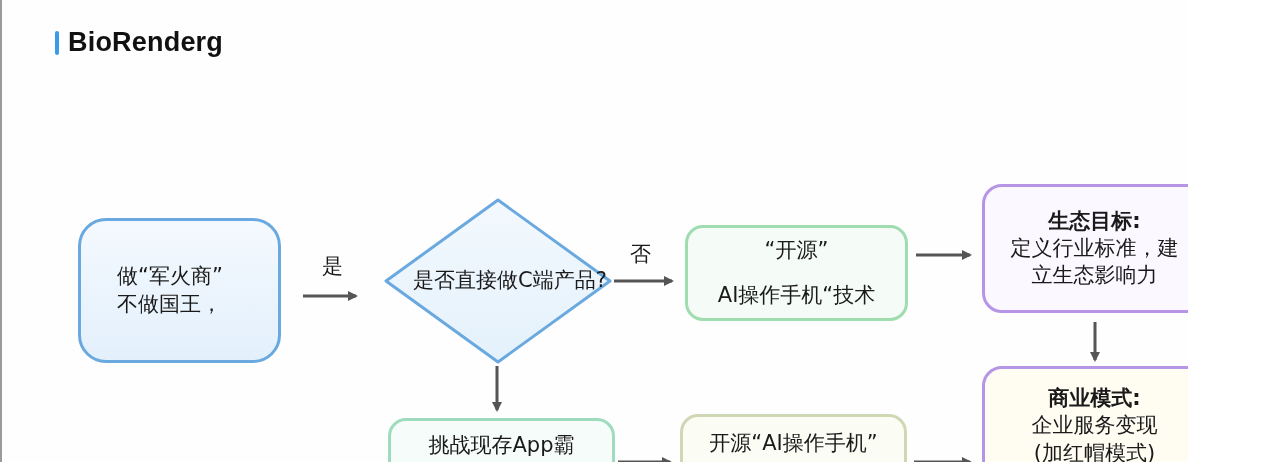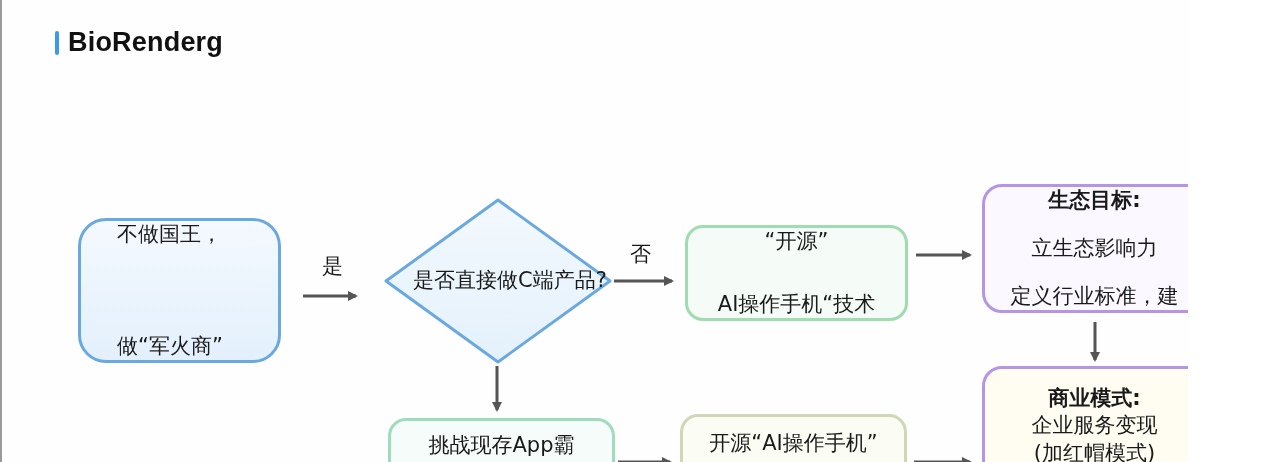--- a/index.html
+++ b/index.html
@@ -11,21 +11,21 @@
   }
   .stage { position: relative; width: 1188px; height: 462px; overflow: hidden; background: #fefefe; }
   .left-edge { position: absolute; left: 0; top: 0; width: 2px; height: 462px; background: #9a9a9a; }
 
   .brand { position: absolute; left: 55px; top: 27px; display: flex; align-items: center; }
   .brand-bar { width: 4px; height: 24px; border-radius: 2px; background: var(--brand, #3a9be8); margin-right: 9px; }
   .brand-text { font-family: "Liberation Sans", sans-serif; font-weight: 700; font-size: 27px; letter-spacing: 0.2px; color: #111; }
 
   .node {
     position: absolute; display: flex; flex-direction: column;
-    align-items: center; justify-content: space-between; text-align: center;
+    align-items: center; justify-content: center; text-align: center;
     border-radius: 22px; border: 3px solid; line-height: 1.3;
   }
   .node .title { font-weight: 700; font-size: 21px; }
   .node .line { font-size: 21px; }
 
   .n-start { left: 78px; top: 218px; width: 203px; height: 145px;
     border-color: #6aa9df; background: linear-gradient(180deg, #f4f9fe 0%, #e3f0fc 100%);
     align-items: flex-start; padding-left: 36px; text-align: left; border-radius: 28px; }
   .n-open-tech { left: 685px; top: 225px; width: 223px; height: 96px;
     border-color: #9fdcb0; background: #f5fbf7; border-radius: 18px; gap: 18px; }
@@ -66,22 +66,22 @@
     <line x1="303" y1="296" x2="356" y2="296" stroke="#555555" stroke-width="3" marker-end="url(#ah)"></line>
     <line x1="614" y1="281" x2="672" y2="281" stroke="#555555" stroke-width="3" marker-end="url(#ah)"></line>
     <line x1="916" y1="255" x2="970" y2="255" stroke="#555555" stroke-width="3" marker-end="url(#ah)"></line>
     <line x1="1095" y1="322" x2="1095" y2="360" stroke="#555555" stroke-width="3" marker-end="url(#ah)"></line>
     <line x1="497" y1="366" x2="497" y2="410" stroke="#555555" stroke-width="3" marker-end="url(#ah)"></line>
     <line x1="618" y1="462" x2="670" y2="462" stroke="#555555" stroke-width="3" marker-end="url(#ah)"></line>
     <line x1="914" y1="462" x2="970" y2="462" stroke="#555555" stroke-width="3" marker-end="url(#ah)"></line>
   </svg>
 
   <div class="node n-start">
+    <div class="line">做“军火商”</div>
     <div class="line">不做国王，</div>
-    <div class="line">做“军火商”</div>
   </div>
 
   <div class="edge-label" style="left:322px; top:252px;">是</div>
   <div class="edge-label" style="left:630px; top:240px;">否</div>
 
   <div class="diamond-wrap">
     <svg width="228" height="166">
       <defs>
         <linearGradient id="dg" x1="0" y1="0" x2="0" y2="1">
           <stop offset="0" stop-color="#f3f9fe"></stop>
@@ -96,22 +96,22 @@
     </div>
   </div>
 
   <div class="node n-open-tech">
     <div class="line">“开源”</div>
     <div class="line">AI操作手机“技术</div>
   </div>
 
   <div class="node n-eco">
     <div class="title">生态目标:</div>
+    <div class="line">定义行业标准，建</div>
     <div class="line">立生态影响力</div>
-    <div class="line">定义行业标准，建</div>
   </div>
 
   <div class="node n-biz">
     <div class="title">商业模式:</div>
     <div class="line">企业服务变现</div>
     <div class="line">(加红帽模式)</div>
   </div>
 
   <div class="node n-challenge">
     <div class="line">挑战现存App霸</div>

